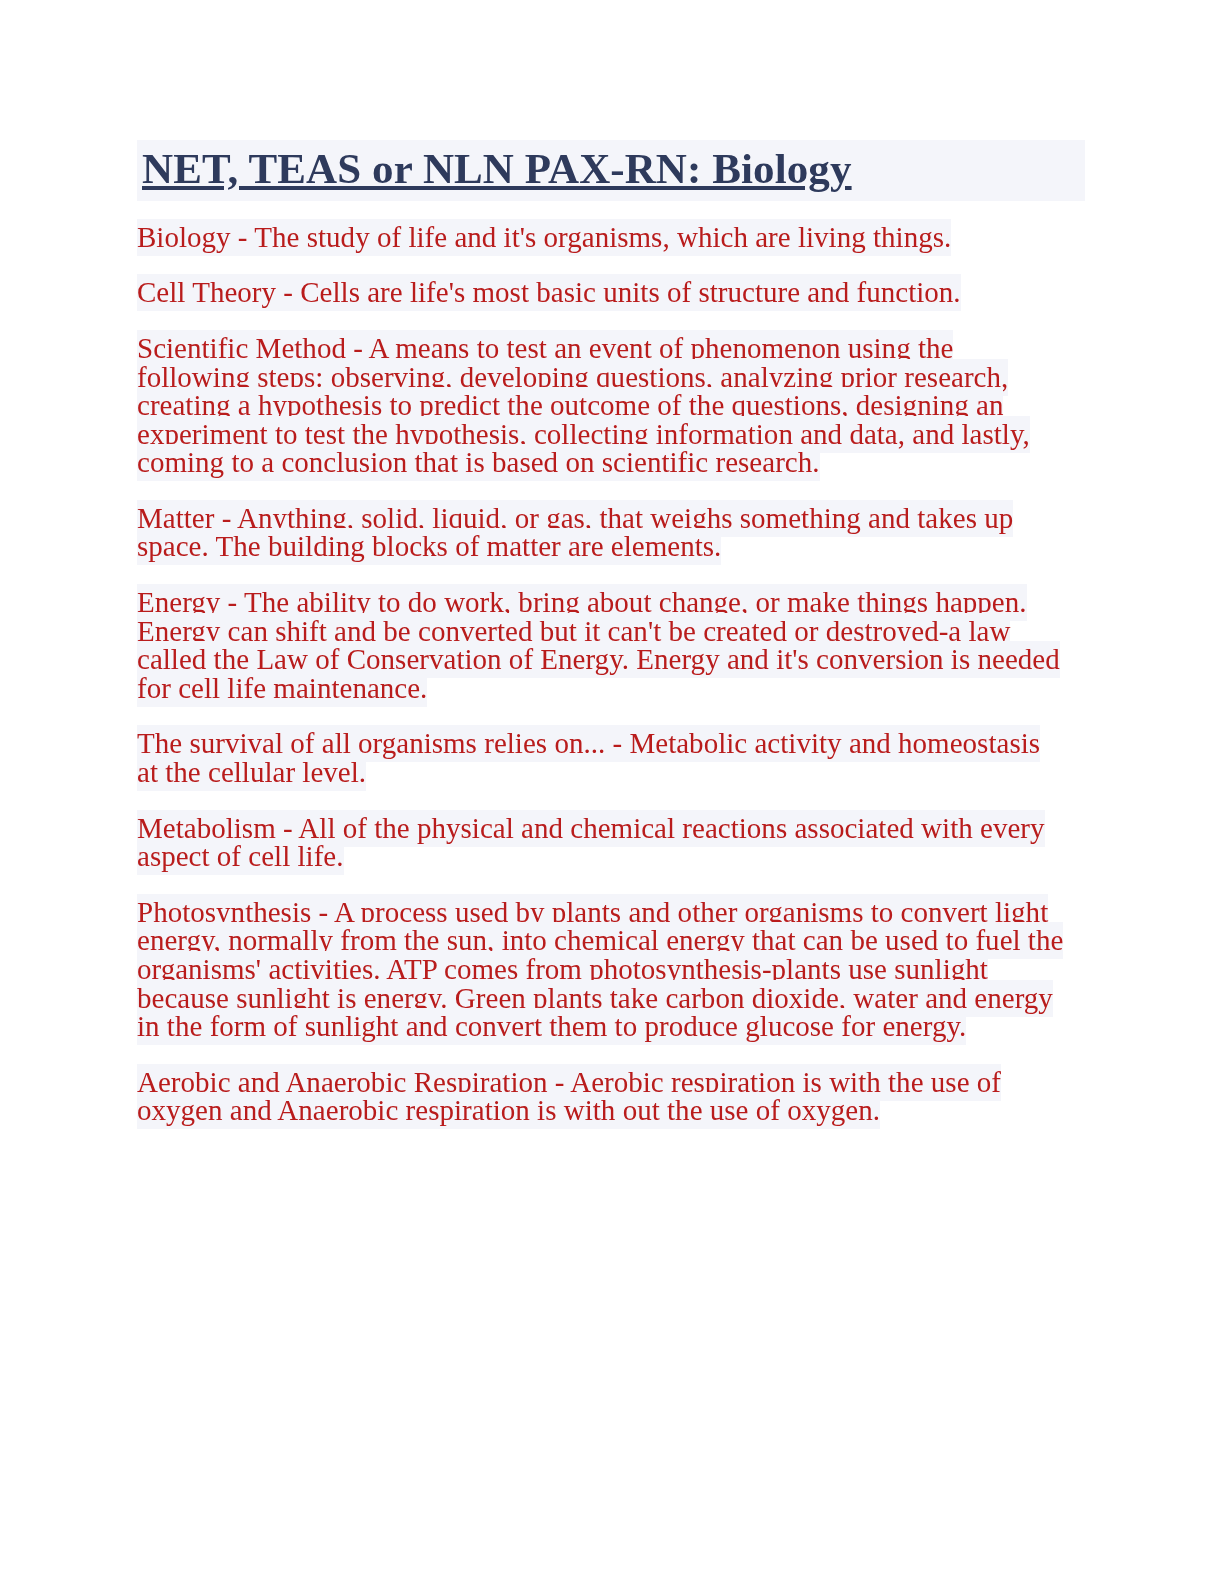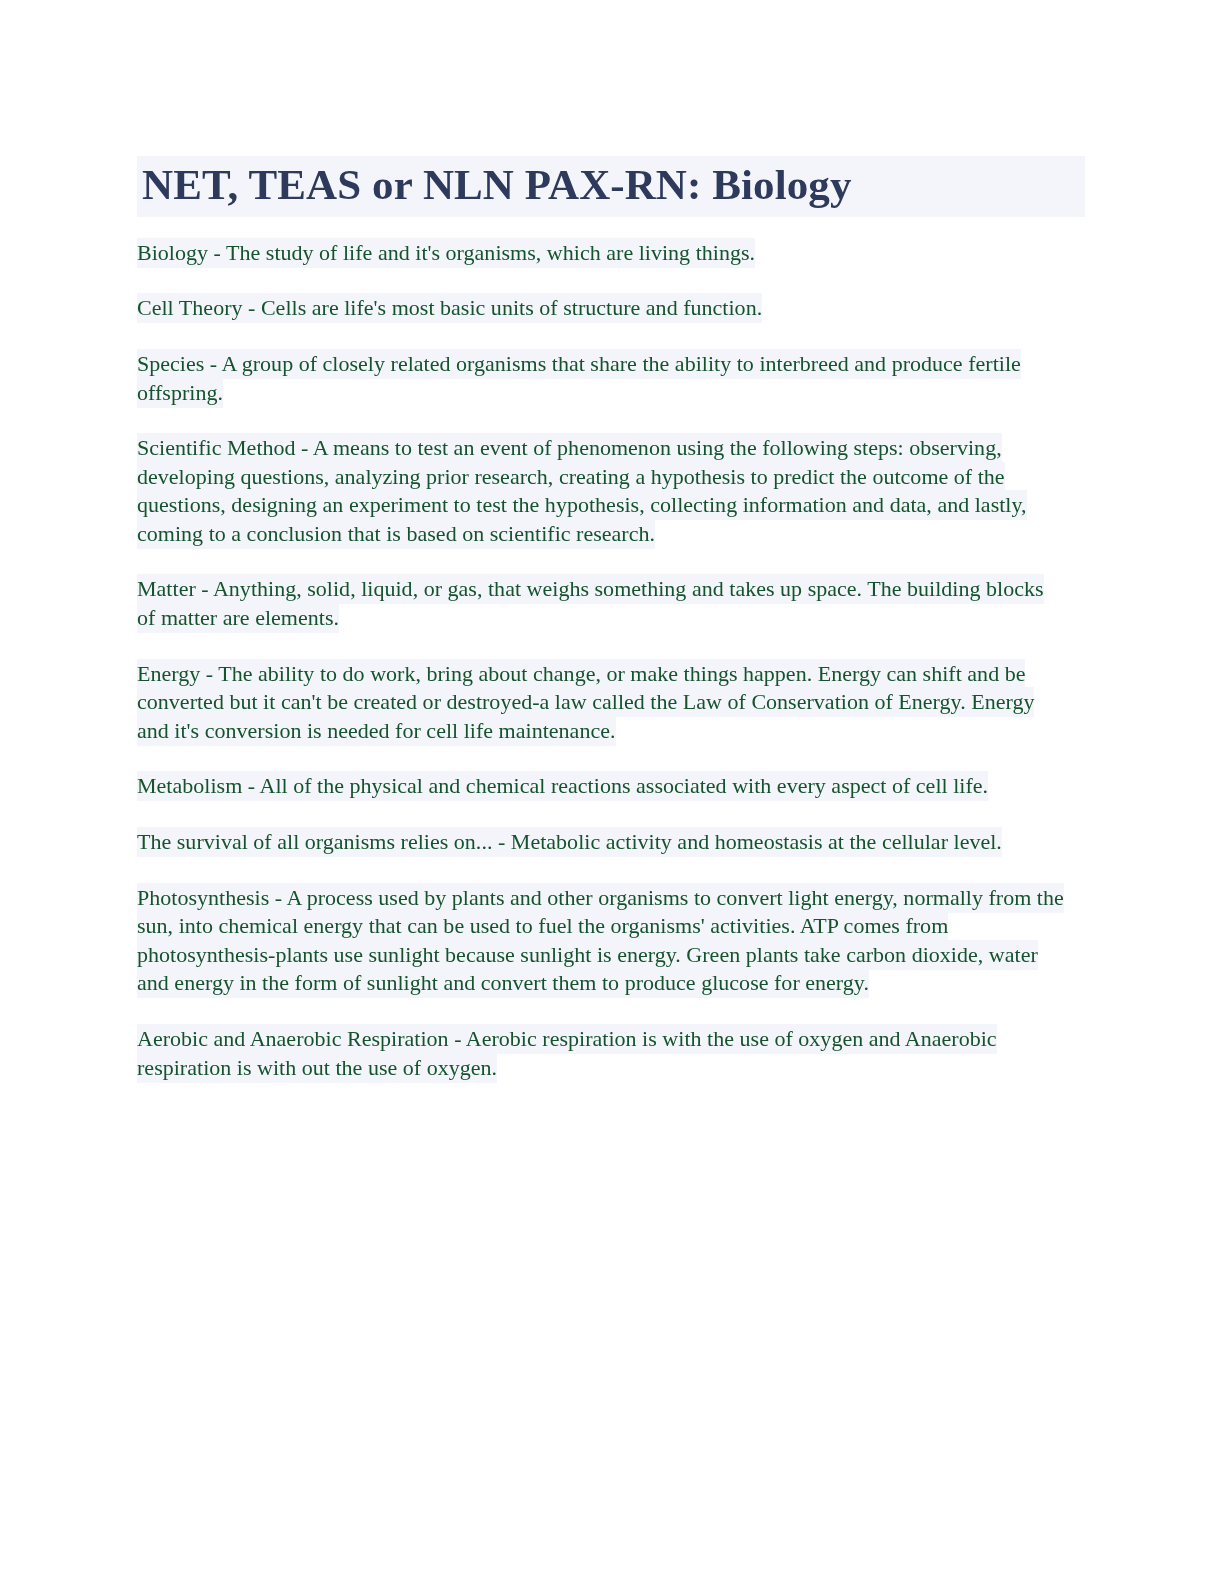--- a/index.html
+++ b/index.html
@@ -16,39 +16,40 @@
   }
   .page {
     position: relative;
     width: 1224px;
     height: 1584px;
     background: #ffffff;
     box-sizing: border-box;
     padding: 140px 139px 0 137px;
   }
   .doc-title {
-    margin: 16px 0 22px 0;
+    margin: 0 0 22px 0;
     padding: 4px 0 6px 5px;
     font-size: 43px;
     line-height: 1.18;
     font-weight: bold;
     color: #2e3a5c;
     background: #f4f5fa;
     letter-spacing: 0.1px;
     width: 948px;
     box-sizing: border-box;
+    text-decoration: underline;
   }
   .body-block {
     width: 930px;
   }
   .para {
     margin: 0 0 27px 0;
-    font-size: 22px;
+    font-size: 29px;
     line-height: 28.6px;
-    color: #14532d;
+    color: #b91c1c;
     text-align: left;
     letter-spacing: 0.02px;
   }
   .para:last-child {
     margin-bottom: 12px;
   }
   
   .para > span.hl {
     background: #f4f5fa;
     box-decoration-break: clone;
@@ -59,23 +60,22 @@
 </head>
 <body>
 
 <div class="page">
 
   <h1 class="doc-title">NET, TEAS or NLN PAX-RN: Biology</h1>
 
   <div class="body-block">
     <p class="para"><span class="hl">Biology - The study of life and it's organisms, which are living things.</span></p>
     <p class="para"><span class="hl">Cell Theory - Cells are life's most basic units of structure and function.</span></p>
-    <p class="para"><span class="hl">Species - A group of closely related organisms that share the ability to interbreed and produce fertile offspring.</span></p>
     <p class="para"><span class="hl">Scientific Method - A means to test an event of phenomenon using the following steps: observing, developing questions, analyzing prior research, creating a hypothesis to predict the outcome of the questions, designing an experiment to test the hypothesis, collecting information and data, and lastly, coming to a conclusion that is based on scientific research.</span></p>
     <p class="para"><span class="hl">Matter - Anything, solid, liquid, or gas, that weighs something and takes up space. The building blocks of matter are elements.</span></p>
     <p class="para"><span class="hl">Energy - The ability to do work, bring about change, or make things happen. Energy can shift and be converted but it can't be created or destroyed-a law called the Law of Conservation of Energy. Energy and it's conversion is needed for cell life maintenance.</span></p>
+    <p class="para"><span class="hl">The survival of all organisms relies on... - Metabolic activity and homeostasis at the cellular level.</span></p>
     <p class="para"><span class="hl">Metabolism - All of the physical and chemical reactions associated with every aspect of cell life.</span></p>
-    <p class="para"><span class="hl">The survival of all organisms relies on... - Metabolic activity and homeostasis at the cellular level.</span></p>
     <p class="para"><span class="hl">Photosynthesis - A process used by plants and other organisms to convert light energy, normally from the sun, into chemical energy that can be used to fuel the organisms' activities. ATP comes from photosynthesis-plants use sunlight because sunlight is energy. Green plants take carbon dioxide, water and energy in the form of sunlight and convert them to produce glucose for energy.</span></p>
     <p class="para"><span class="hl">Aerobic and Anaerobic Respiration - Aerobic respiration is with the use of oxygen and Anaerobic respiration is with out the use of oxygen.</span></p>
   </div>
 
 </div>
 
 </body></html>

